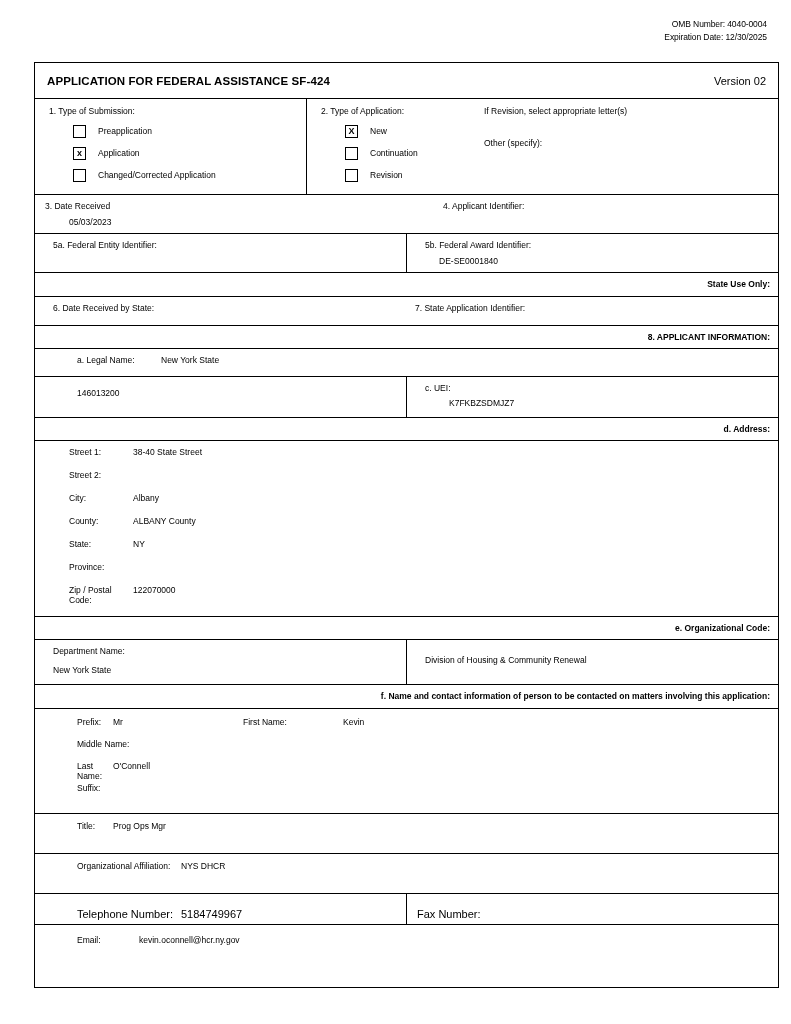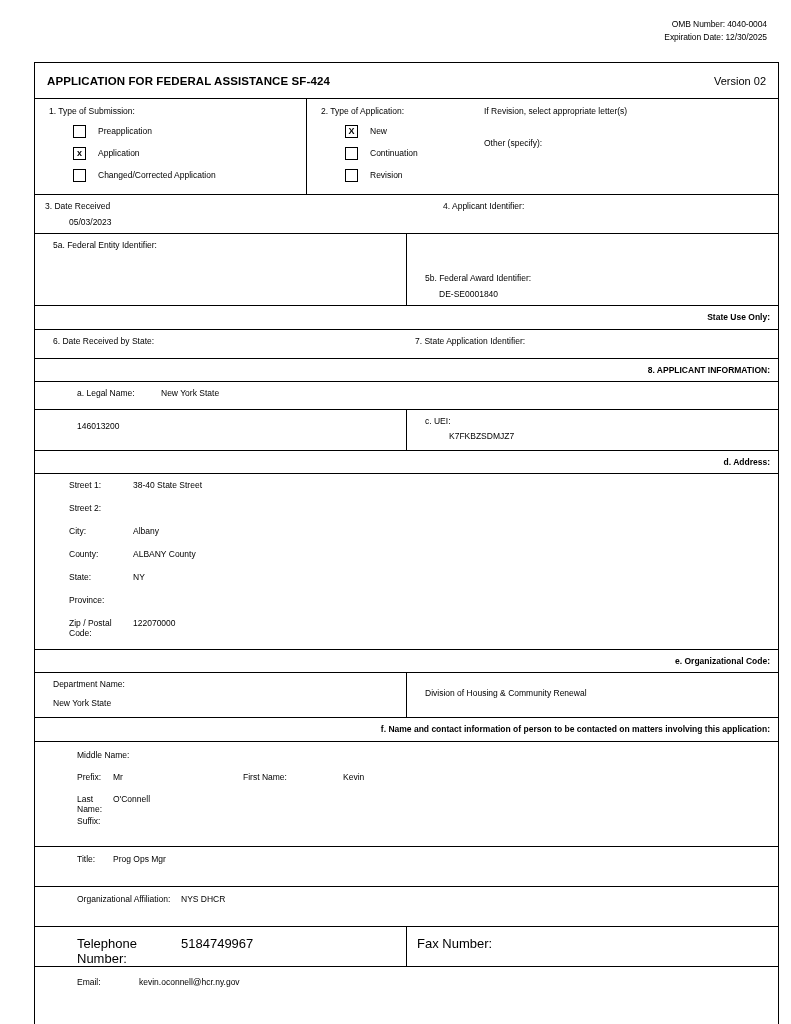--- a/index.html
+++ b/index.html
@@ -122,21 +122,21 @@
     font-size: 8.5px;
   }
   .c-lbl { width: 78px; padding-left: 42px; }
   .c-val { width: 130px; }
   .c-lbl2 { width: 78px; }
   .c-val2 { }
   .email-row { min-height: 62px; }
   .title-row { display:flex; align-items:baseline; height:25px; font-size:8.5px; }
   .title-lbl { width: 78px; padding-left: 42px; }
   .oa-lbl { width: 140px; padding-left: 42px; }
-  .tel-row { display:flex; font-size:13px; min-height: 30px; }
+  .tel-row { display:flex; font-size:11px; min-height: 30px; align-items: center; }
   .tel-row .t1 { width: 372px; padding: 9px 0 0 42px; display:flex; }
   .tel-row .t2 { flex: 1; padding: 9px 0 0 10px; }
   .tel-lbl { width: 104px; }
   .fax-lbl { }
   .email-inner { padding: 10px 0 0 42px; display: flex; font-size: 8.5px; }
   .email-lbl { width: 48px; }
 </style>
 </head>
 <body>
 
@@ -200,21 +200,21 @@
         <div class="lbl">4. Applicant Identifier:</div>
         <div class="val val-pad ind2"></div>
       </div>
     </div>
 
     <div class="row bb">
       <div class="cell br" style="width:372px;">
         <div class="lbl ind1">5a. Federal Entity Identifier:</div>
         <div class="val val-pad ind2"></div>
       </div>
-      <div class="cell" style="flex:1;margin-top:33px;">
+      <div class="cell" style="flex:1;">
         <div class="lbl ind1">5b. Federal Award Identifier:</div>
         <div class="val val-pad ind2">DE-SE0001840</div>
       </div>
     </div>
 
     <div class="cell bb" style="min-height:24px;">
       <div class="lbl-b ind1">State Use Only:</div>
     </div>
 
     <div class="row bb">
@@ -294,29 +294,29 @@
       <div class="cell" style="flex:1; min-height:44px;">
         <div class="val ind1" style="margin-top:9px;">Division of Housing &amp; Community Renewal</div>
       </div>
     </div>
 
     <div class="cell bb" style="min-height:24px;">
       <div class="lbl-b ind1">f. Name and contact information of person to be contacted on matters involving this application:</div>
     </div>
 
     <div class="bb" style="padding:8px 0 8px 0;">
-      <div class="contact-line">
-        <div class="c-lbl" style="width:120px;">Middle Name:</div>
-        <div></div>
-      </div>
       <div class="contact-line">
         <div class="c-lbl">Prefix:</div>
         <div class="c-val">Mr</div>
         <div class="c-lbl2">First Name:</div>
         <div class="c-val2" style="padding-left:22px;">Kevin</div>
+      </div>
+      <div class="contact-line">
+        <div class="c-lbl" style="width:120px;">Middle Name:</div>
+        <div></div>
       </div>
       <div class="contact-line">
         <div class="c-lbl" style="width:78px;">Last Name:</div>
         <div>O'Connell</div>
       </div>
       <div class="contact-line">
         <div class="c-lbl" style="width:78px;">Suffix:</div>
         <div></div>
       </div>
     </div>

